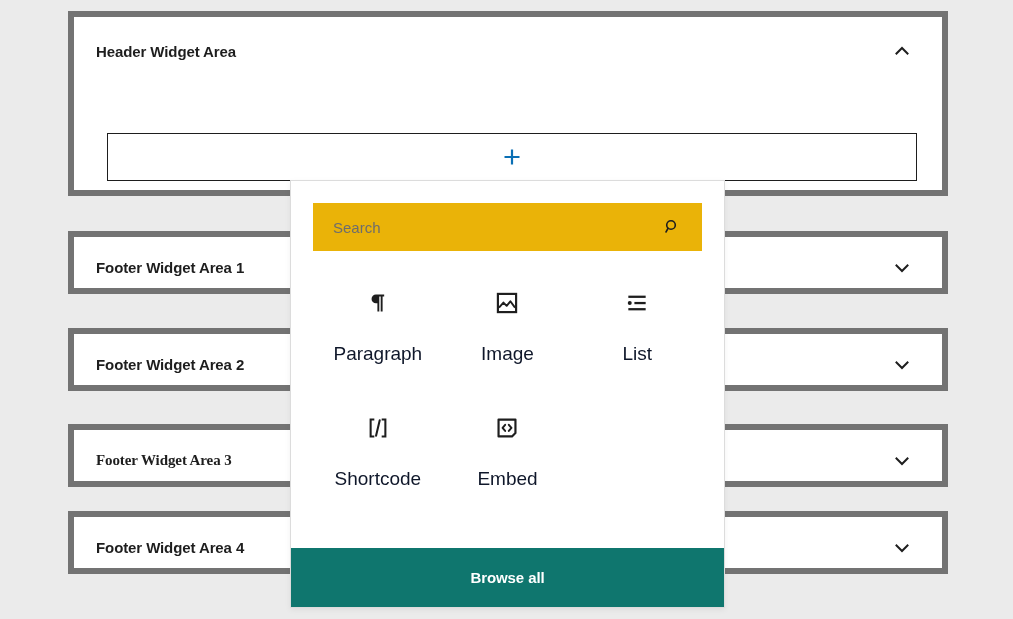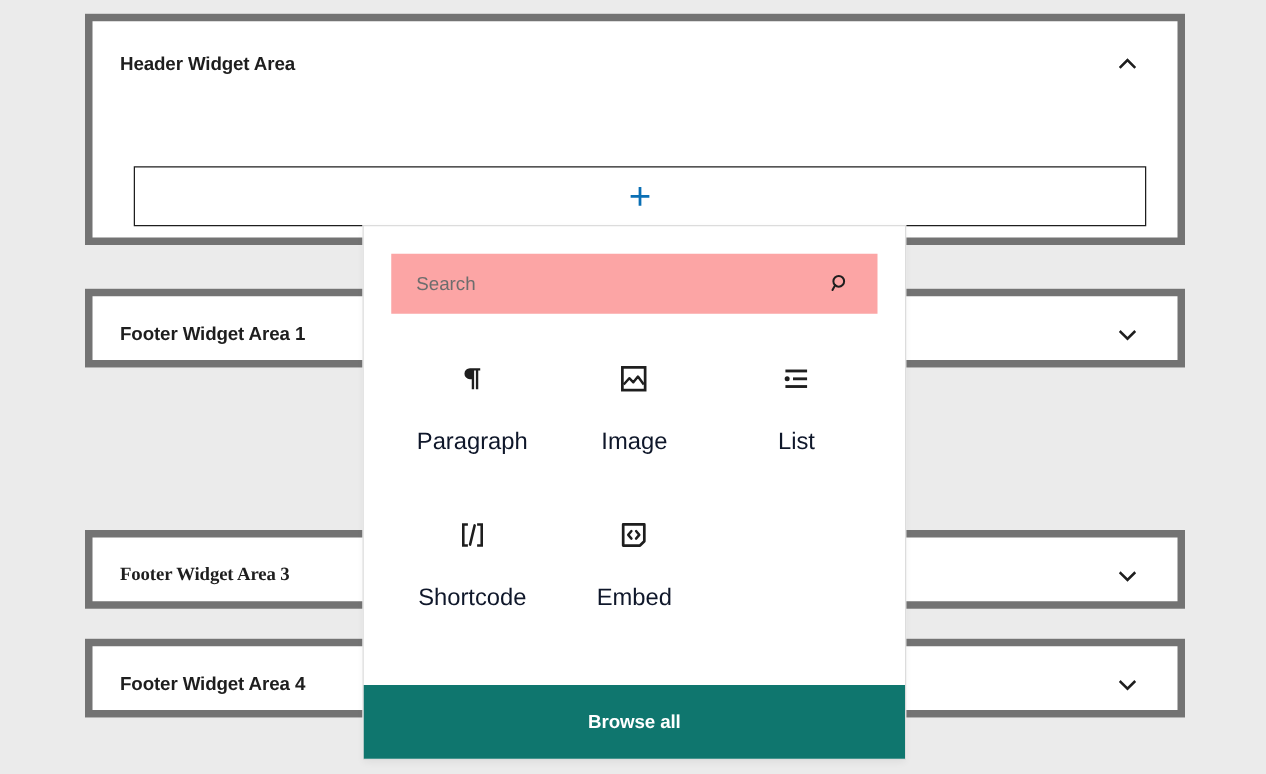--- a/index.html
+++ b/index.html
@@ -101,21 +101,21 @@
     flex-direction: column;
   }
 
   .search-wrap {
     padding: 22px 22px 0 22px;
   }
 
   .search-field {
     position: relative;
     height: 48px;
-    background: #fca5a5;
+    background: #eab308;
     border: none;
     display: flex;
     align-items: center;
   }
 
   .search-input {
     flex: 1;
     height: 48px;
     border: none;
     outline: none;
@@ -220,20 +220,30 @@
     <div class="panel-header">
       <span class="panel-title">Footer Widget Area 1</span>
       <button class="chevron-btn" aria-label="expand">
         <svg width="24" height="24" viewBox="0 0 24 24" fill="none" aria-hidden="true">
           <path d="M6.5 9.5L12 15l5.5-5.5" stroke="#1e1e1e" stroke-width="2" stroke-linecap="square" fill="none"></path>
         </svg>
       </button>
     </div>
   </section>
 
+  <section class="panel footer-panel" id="footer-panel-2">
+    <div class="panel-header">
+      <span class="panel-title">Footer Widget Area 2</span>
+      <button class="chevron-btn" aria-label="expand">
+        <svg width="24" height="24" viewBox="0 0 24 24" fill="none" aria-hidden="true">
+          <path d="M6.5 9.5L12 15l5.5-5.5" stroke="#1e1e1e" stroke-width="2" stroke-linecap="square" fill="none"></path>
+        </svg>
+      </button>
+    </div>
+  </section>
 
   <section class="panel footer-panel" id="footer-panel-3">
     <div class="panel-header">
       <span class="panel-title">Footer Widget Area 3</span>
       <button class="chevron-btn" aria-label="expand">
         <svg width="24" height="24" viewBox="0 0 24 24" fill="none" aria-hidden="true">
           <path d="M6.5 9.5L12 15l5.5-5.5" stroke="#1e1e1e" stroke-width="2" stroke-linecap="square" fill="none"></path>
         </svg>
       </button>
     </div>

